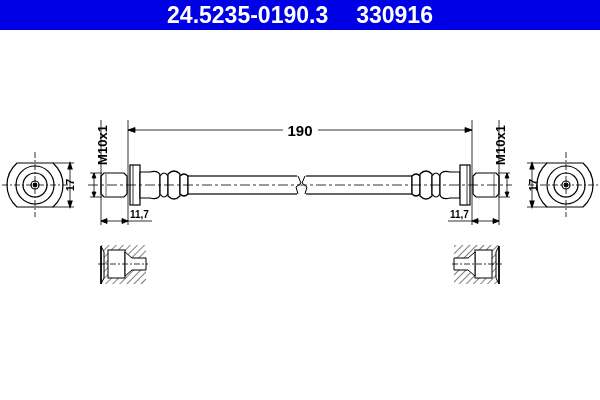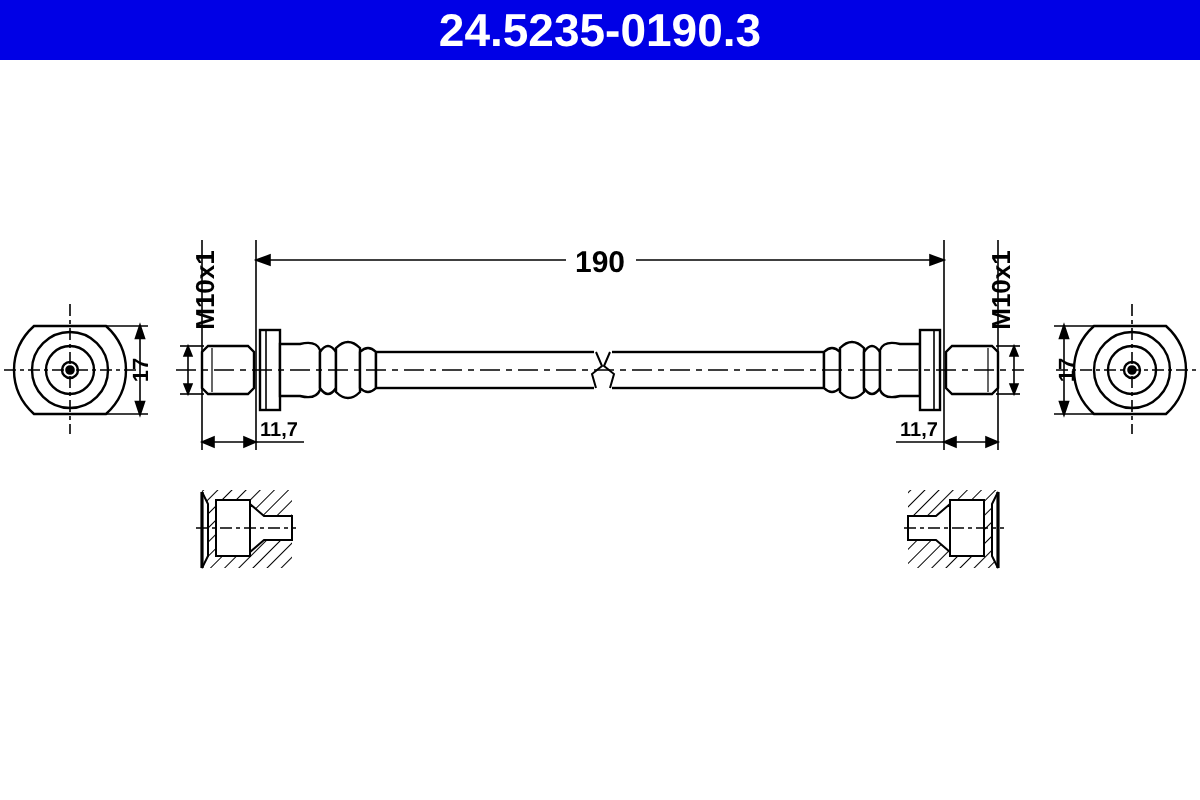--- a/index.html
+++ b/index.html
@@ -7,20 +7,21 @@
   .header { position:absolute; left:0; top:0; width:600px; height:30px; background:#0000e6; color:#ffffff; display:flex; justify-content:center; align-items:center; font-weight:bold; font-size:23px; letter-spacing:0px; }
   .header span { margin:0 14px; }
   svg { position:absolute; left:0; top:0; }
   .lbl { font-family:"Liberation Sans", sans-serif; font-weight:bold; fill:#000; }
 </style>
 </head>
 <body>
 
 <div class="header">
   <span>24.5235-0190.3</span>
+  <span>330916</span>
 </div>
 
 <svg width="600" height="400" viewBox="0 0 600 400">
   <defs>
     <pattern id="hatch" width="5" height="5" patternUnits="userSpaceOnUse" patternTransform="rotate(45)">
       <line x1="0" y1="0" x2="0" y2="5" stroke="#000" stroke-width="1"></line>
     </pattern>
   </defs>
 
   <g stroke="#000" fill="none" stroke-width="1.2">

